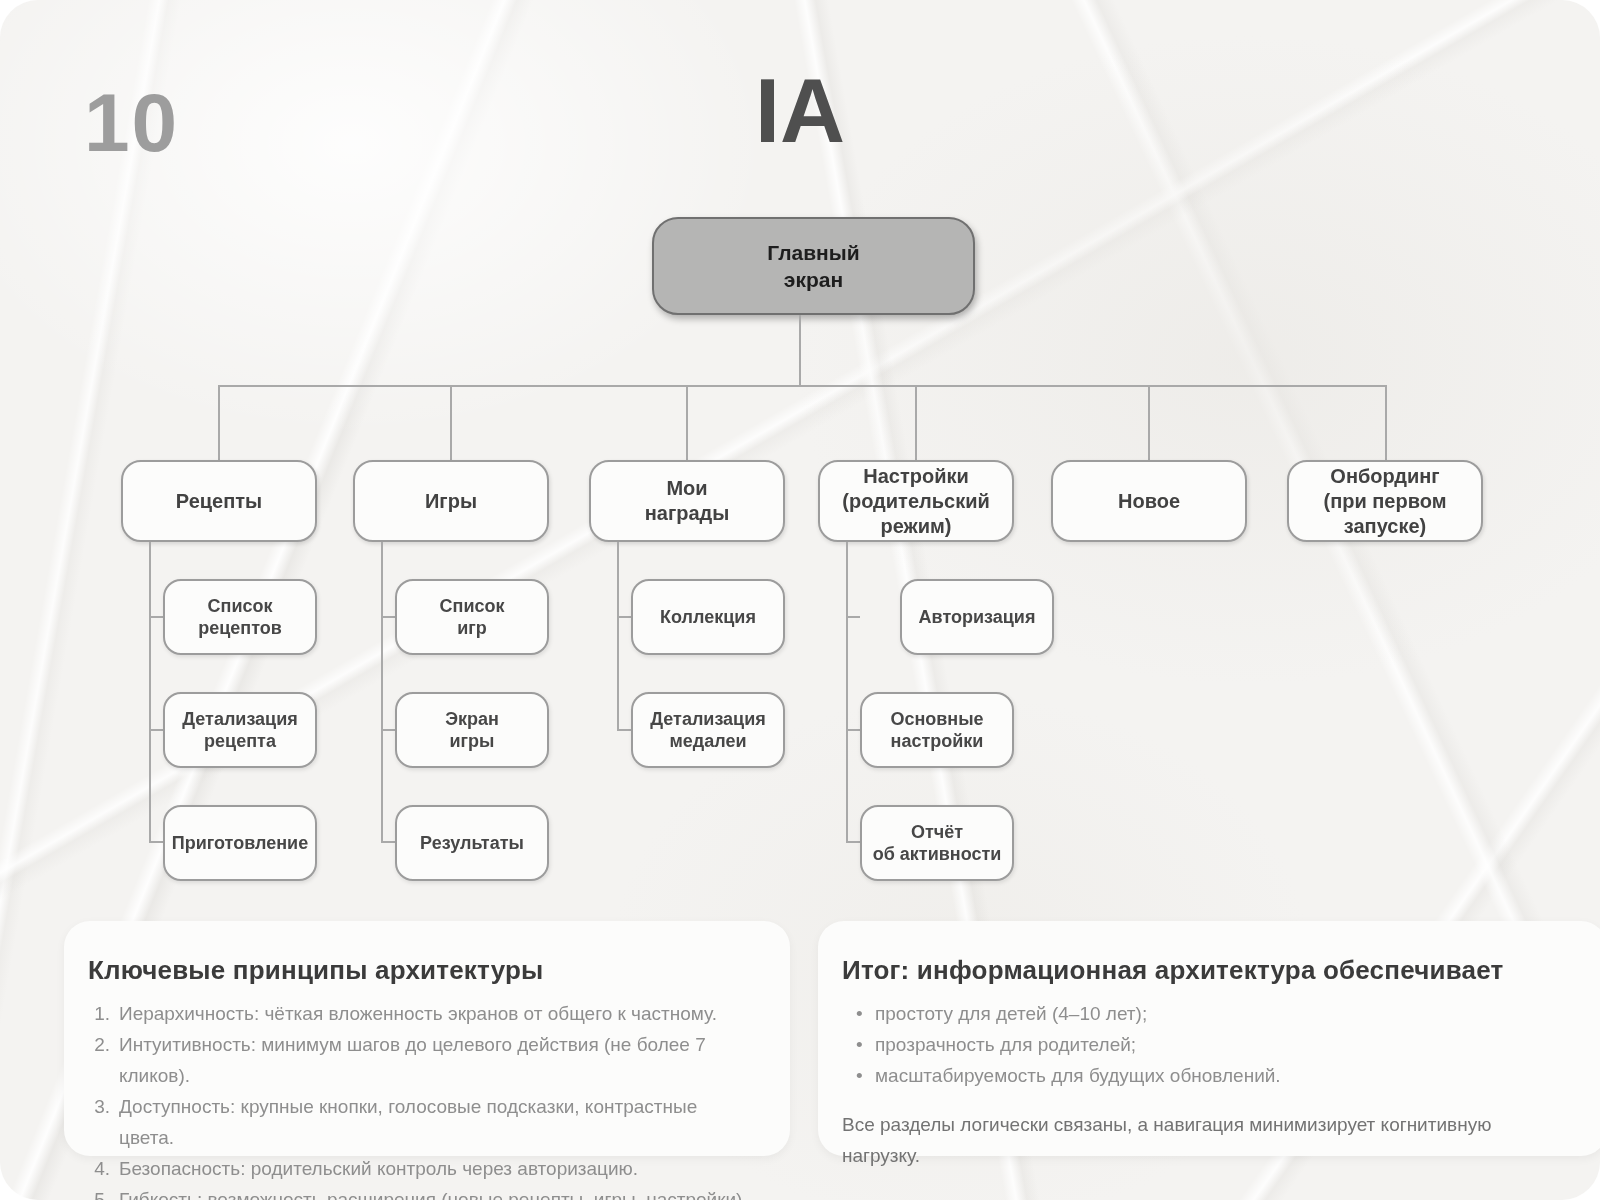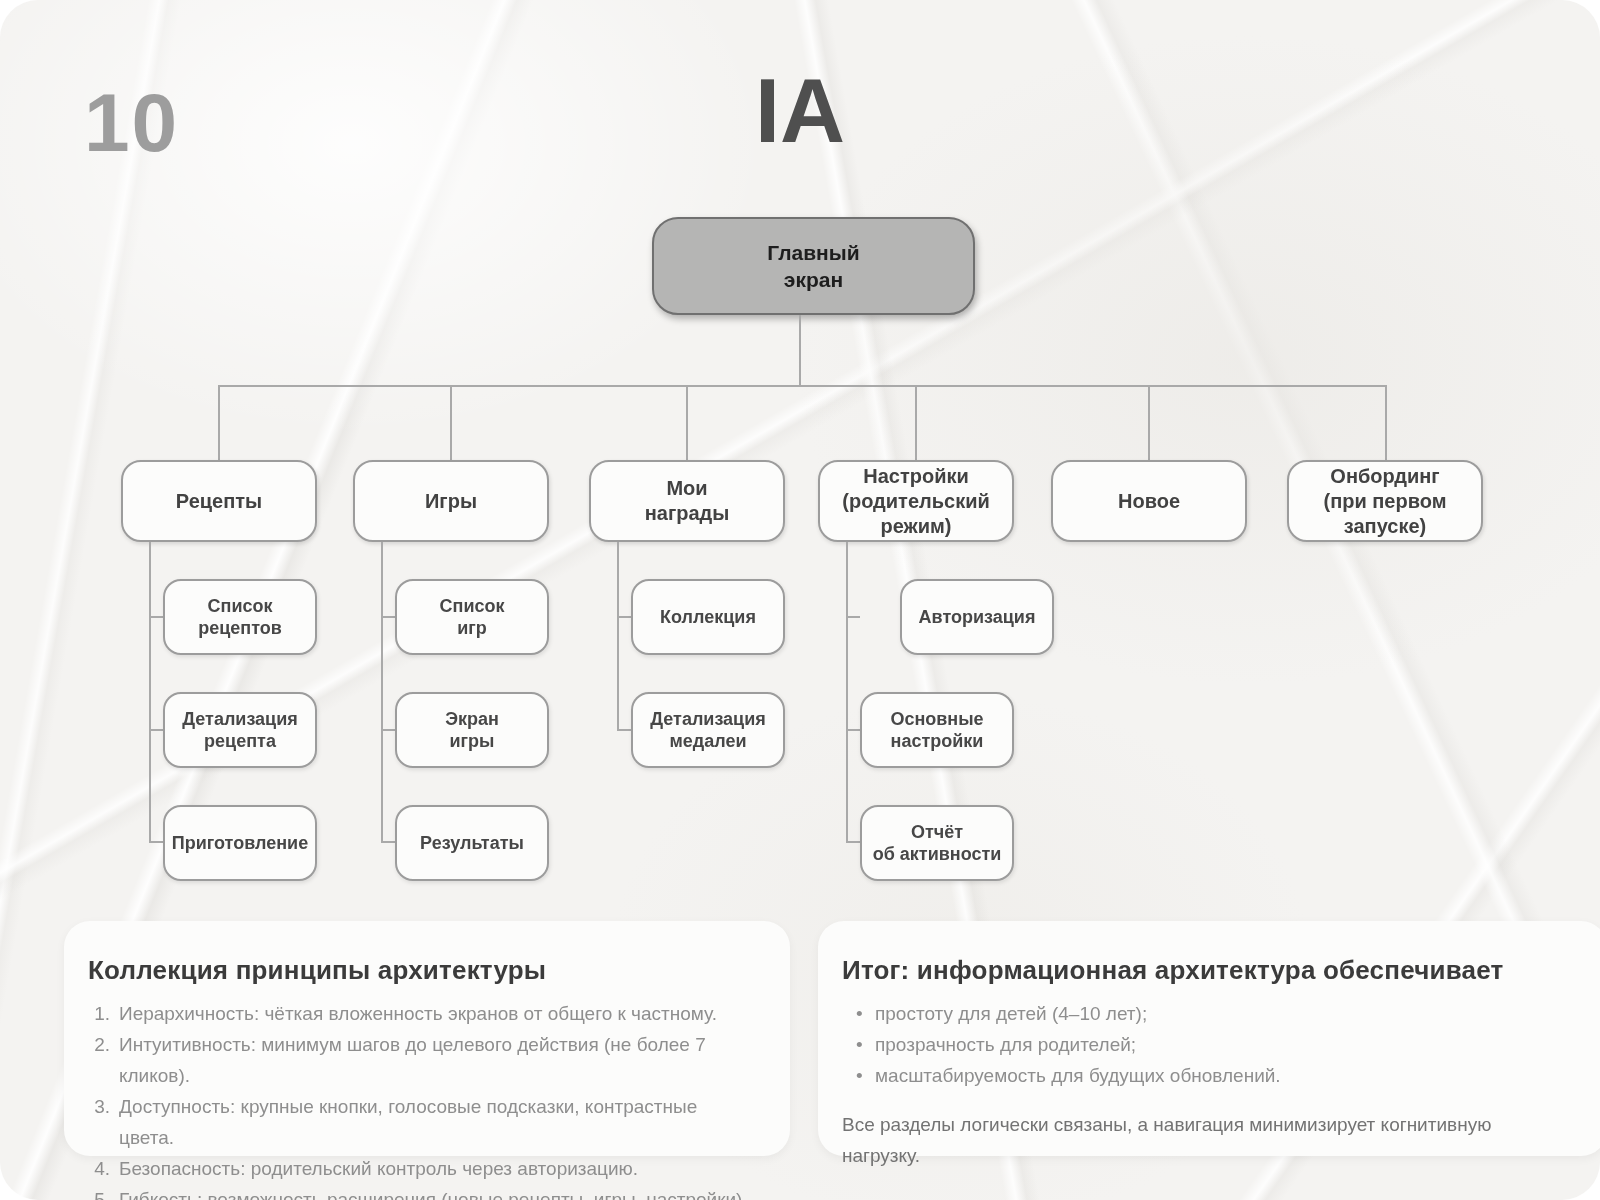--- a/index.html
+++ b/index.html
@@ -115,21 +115,21 @@
   <div class="line" style="left:846px;top:616px;width:14px;height:2px;"></div>
   <div class="line" style="left:846px;top:729px;width:14px;height:2px;"></div>
   <div class="line" style="left:846px;top:841px;width:14px;height:2px;"></div>
   <div class="node l2 row1" style="left:872px;margin-left:28px;">Авторизация</div>
   <div class="node l2 row2" style="left:860px;">Основные
 настройки</div>
   <div class="node l2 row3" style="left:860px;">Отчёт
 об активности</div>
 
   <div class="panel panel-left">
-    <h2>Коллекция принципы архитектуры</h2>
+    <h2>Ключевые принципы архитектуры</h2>
     <div class="plist">
       <div class="plist-row">
         <span class="plist-num">1.</span>
         <span>Иерархичность: чёткая вложенность экранов от общего к частному.</span>
       </div>
       <div class="plist-row">
         <span class="plist-num">2.</span>
         <span>Интуитивность: минимум шагов до целевого действия (не более 7 кликов).</span>
       </div>
       <div class="plist-row">

